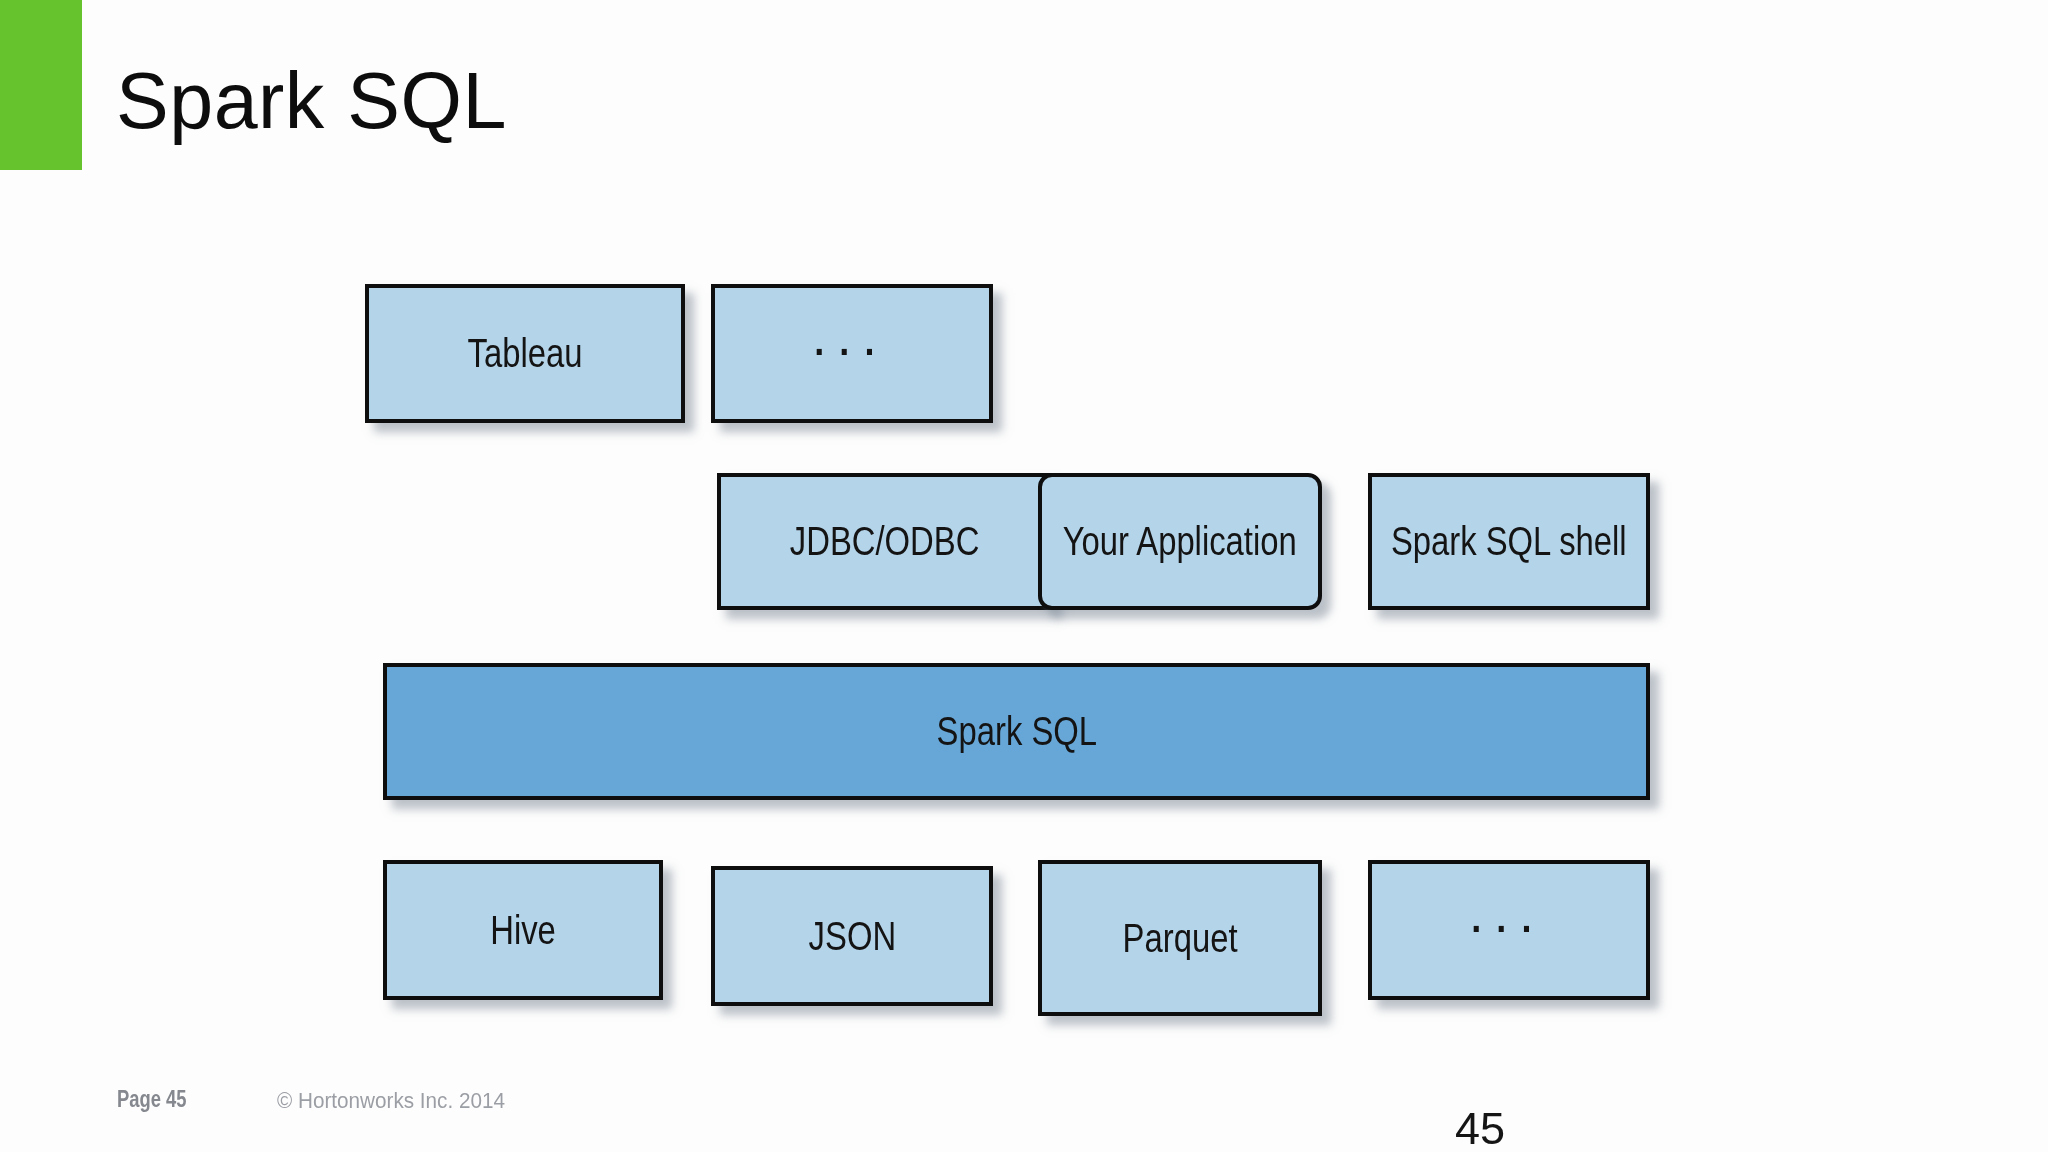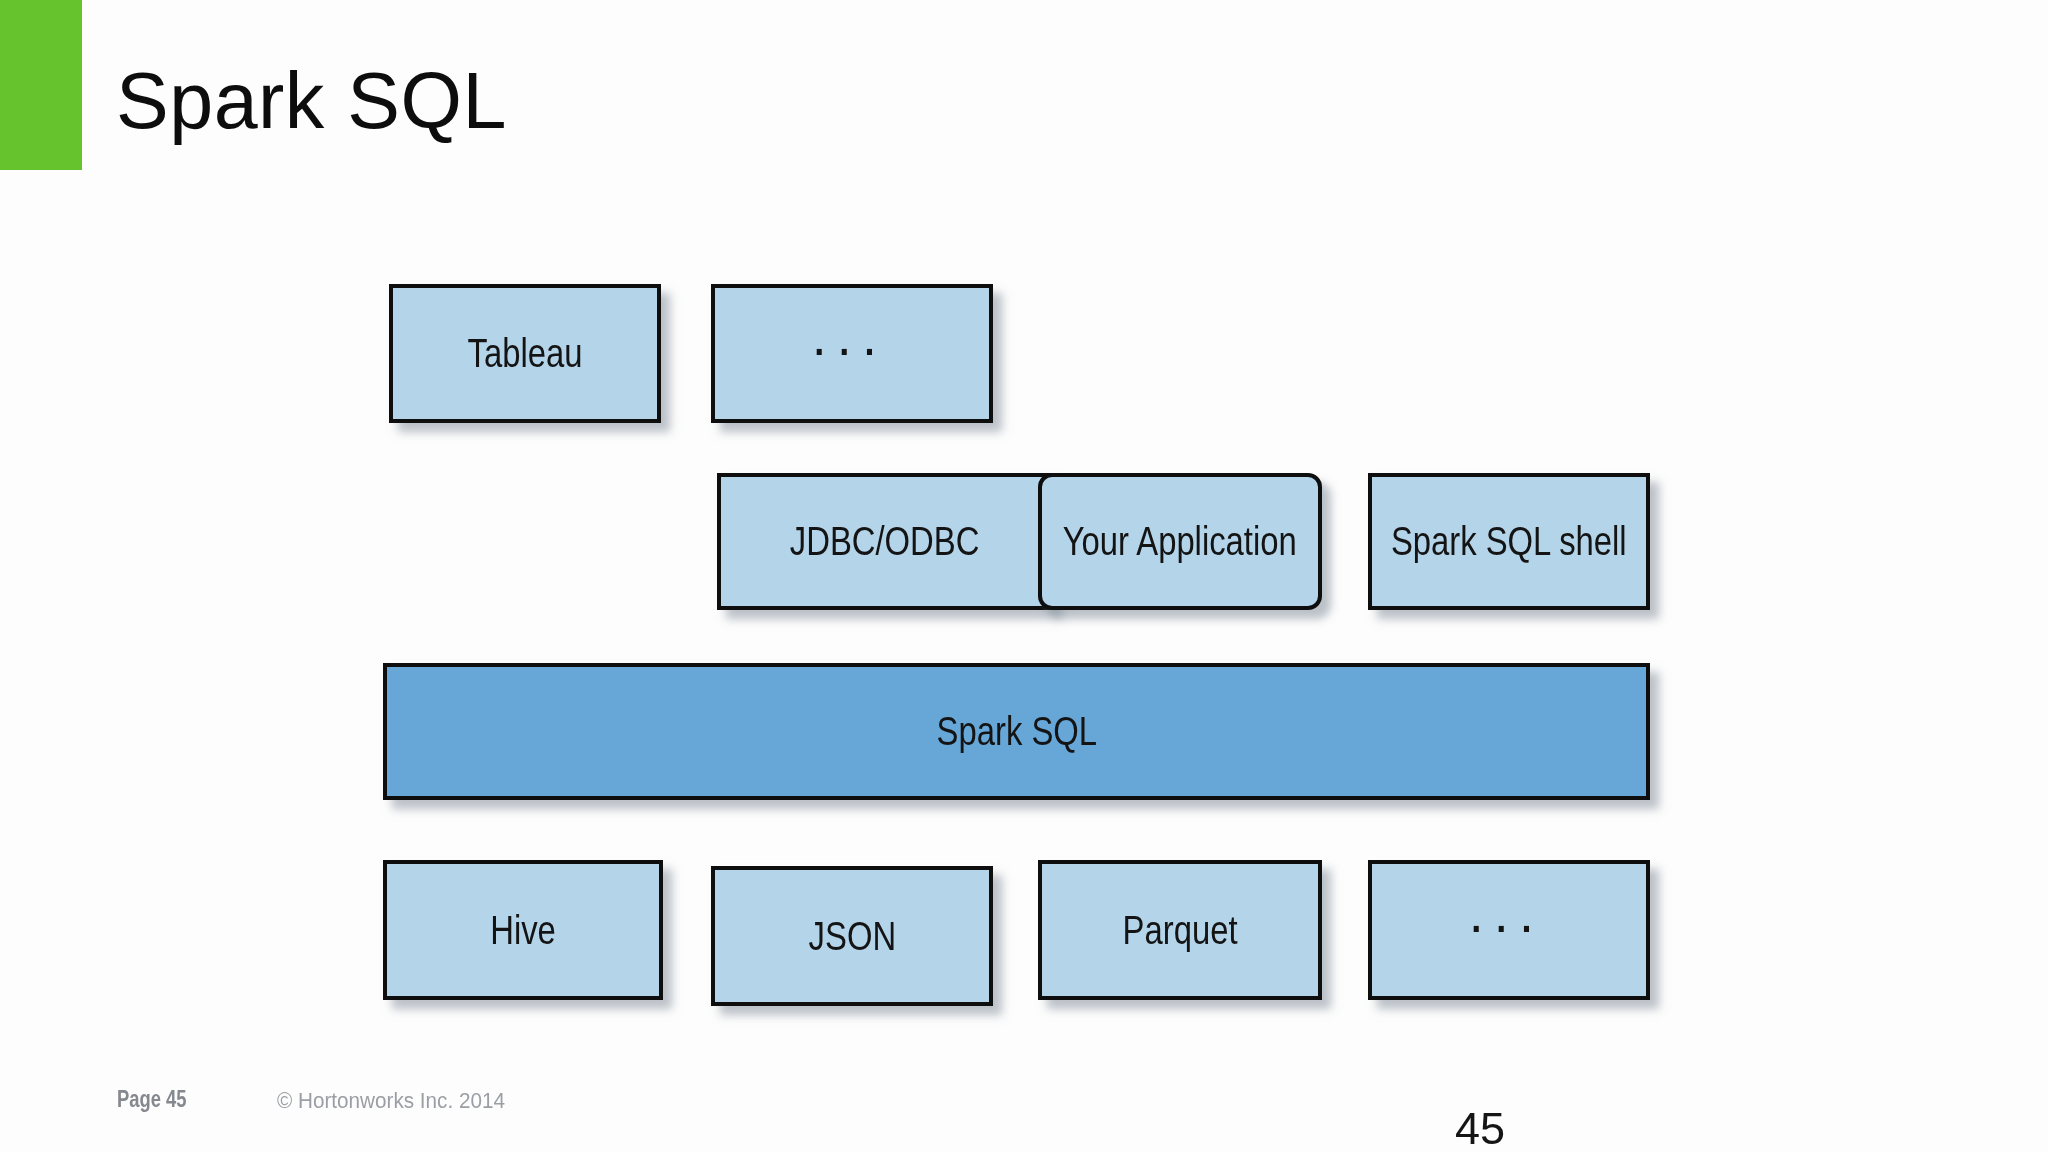--- a/index.html
+++ b/index.html
@@ -43,29 +43,29 @@
   .box.dark { background: var(--box-dark); }
   .box-label {
     font-size: 40px; color: #141414; white-space: nowrap;
     transform: scaleX(0.82);
   }
   .box.dots .box-label {
     font-weight: 700; letter-spacing: 0.42em;
     transform: translateY(-26%) scaleX(0.9);
   }
 
-  #box-tableau        { left: 389px;  top: 284px; width: 272px;  height: 139px; }
+  #box-tableau        { left: 365px;  top: 284px; width: 320px;  height: 139px; }
   #box-ellipsis-top   { left: 711px;  top: 284px; width: 282px;  height: 139px; }
   #box-jdbc-odbc      { left: 717px;  top: 473px; width: 336px;  height: 137px; }
   #box-your-app       { left: 1038px; top: 473px; width: 284px;  height: 137px; border-radius: 14px; }
   #box-spark-shell    { left: 1368px; top: 473px; width: 282px;  height: 137px; }
   #bar-spark-sql      { left: 383px;  top: 663px; width: 1267px; height: 137px; }
   #box-hive           { left: 383px;  top: 860px; width: 280px;  height: 140px; }
   #box-json           { left: 711px;  top: 860px; width: 282px;  height: 140px; margin-top: 6px; }
-  #box-parquet        { left: 1038px; top: 860px; width: 284px;  height: 140px; }
+  #box-parquet        { left: 1038px; top: 860px; width: 284px;  height: 156px; }
   #box-ellipsis-bot   { left: 1368px; top: 860px; width: 282px;  height: 140px; }
 
   
   .page-label {
     position: absolute; left: 117px; top: 1086px;
     font-size: 23px; font-weight: 700; color: var(--footer-gray);
     transform: scaleX(0.8); transform-origin: left center;
     white-space: nowrap;
   }
   .copyright {

